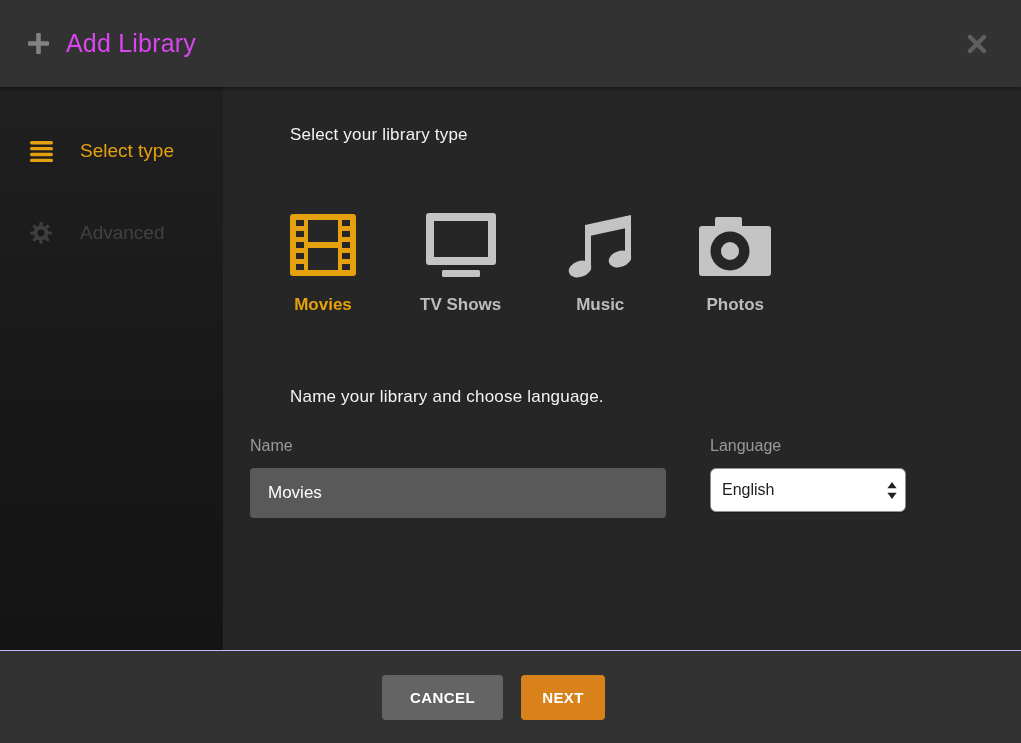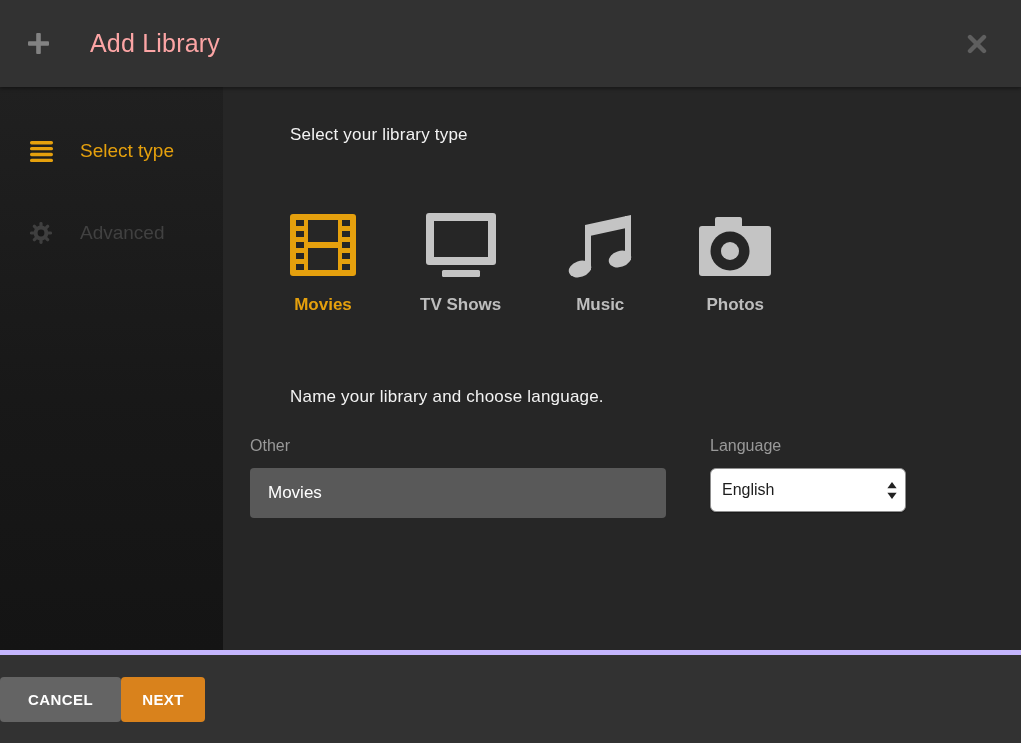--- a/index.html
+++ b/index.html
@@ -25,21 +25,21 @@
   .dialog{width:1021px;height:743px;display:flex;flex-direction:column;}
 
   
   .header{
     height:87px;flex:0 0 87px;background:var(--header-bg);
     display:flex;align-items:center;padding:0 30px 0 28px;
     box-shadow:0 2px 3px rgba(0,0,0,0.35);
     position:relative;z-index:3;
   }
   .header .plus{margin-right:17px;display:flex;}
-  .header .title{font-size:25px;font-weight:400;color:#fca5a5;letter-spacing:0.2px;margin-left:24px;}
+  .header .title{font-size:25px;font-weight:400;color:#d946ef;letter-spacing:0.2px;}
   .header .close{margin-left:auto;cursor:pointer;display:flex;padding:4px;}
 
   
   .body{flex:1 1 auto;display:flex;min-height:0;position:relative;z-index:2;}
   .sidebar{
     width:223px;flex:0 0 223px;
     background:linear-gradient(180deg,#202020 0%,#181818 55%,#141414 100%);
     padding-top:33px;
   }
   .side-item{
@@ -75,23 +75,23 @@
     width:196px;height:44px;background:#ffffff;border:1px solid #8f8f8f;
     border-radius:6px;display:flex;align-items:center;
     padding:0 8px 0 11px;cursor:pointer;
     box-shadow:0 1px 1px rgba(0,0,0,0.3);
   }
   .select .select-value{font-size:16px;color:#1d1d1d;flex:1 1 auto;}
 
   
   .footer{
     height:93px;flex:0 0 93px;background:var(--footer-bg);
-    display:flex;align-items:center;justify-content:flex-start;
-    padding-right:34px;
-    border-top:5px solid #c4b5fd;
+    display:flex;align-items:center;justify-content:center;
+    gap:18px;padding-right:34px;
+    border-top:1px solid #c4b5fd;
   }
   .btn{
     height:45px;border:none;border-radius:4px;color:#ffffff;
     font-family:inherit;font-size:15px;font-weight:700;
     letter-spacing:0.4px;cursor:pointer;
   }
   .btn-cancel{width:121px;background:var(--cancel-btn);}
   .btn-next{width:84px;background:var(--next-btn);}
 </style>
 </head>
@@ -218,21 +218,21 @@
           <span class="type-label">Photos</span>
         </div>
 
 
       </div>
 
       <div class="section-heading form-heading">Name your library and choose language.</div>
 
       <div class="form-row">
         <div>
-          <div class="field-label">Other</div>
+          <div class="field-label">Name</div>
           <input class="name-input" type="text" value="Movies" style="">
         </div>
         <div>
           <div class="field-label">Language</div>
           <div class="select">
             <span class="select-value">English</span>
             <span style="display:flex;">
               <svg width="10" height="17" viewBox="0 0 10 17">
                   <g fill="#222222">
                 <polygon points="5,0 9.6,6.3 0.4,6.3"></polygon>

